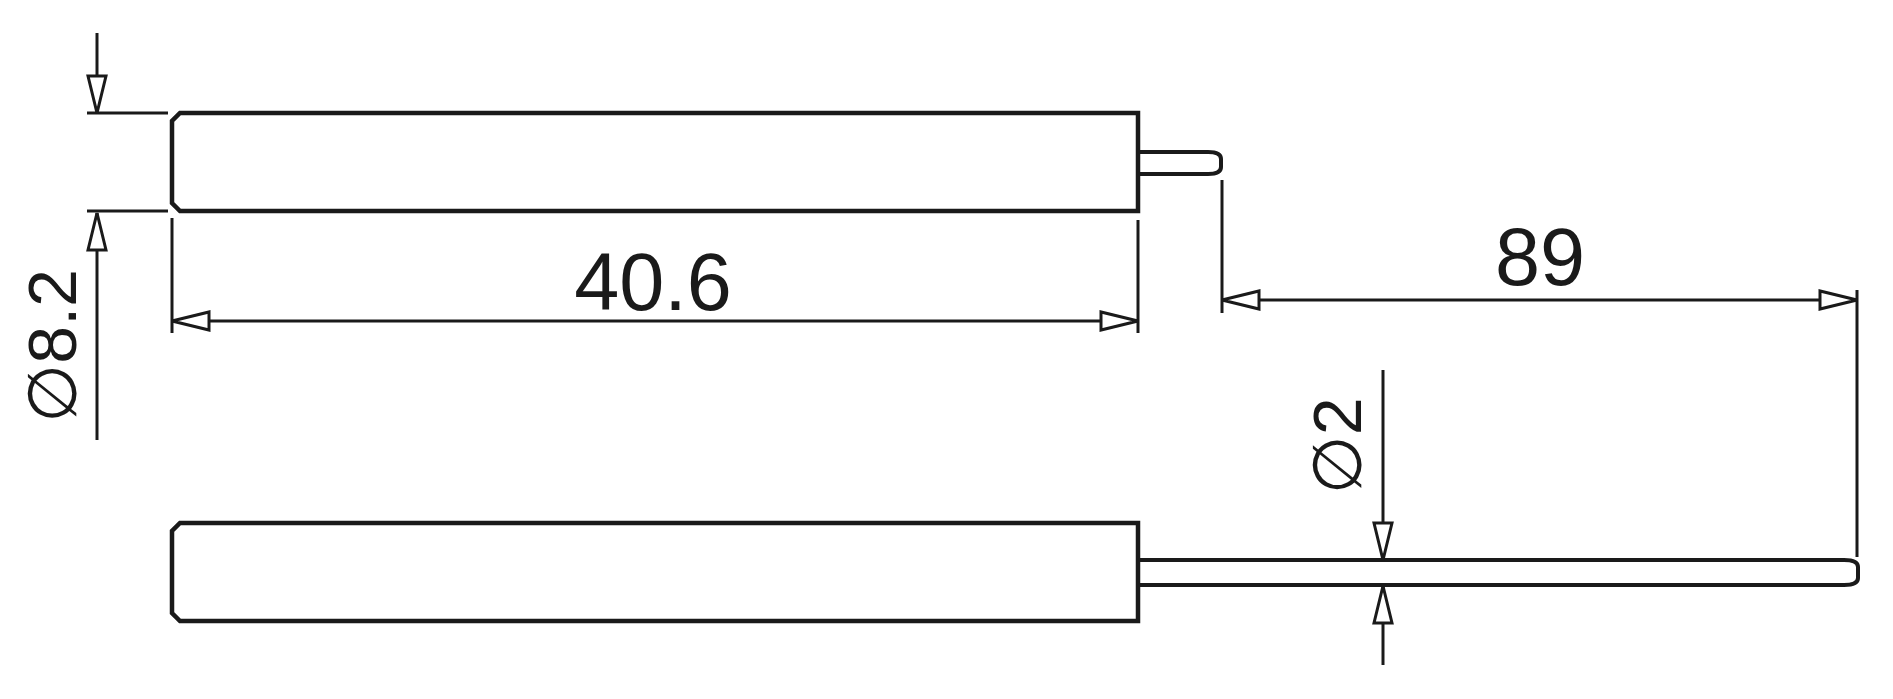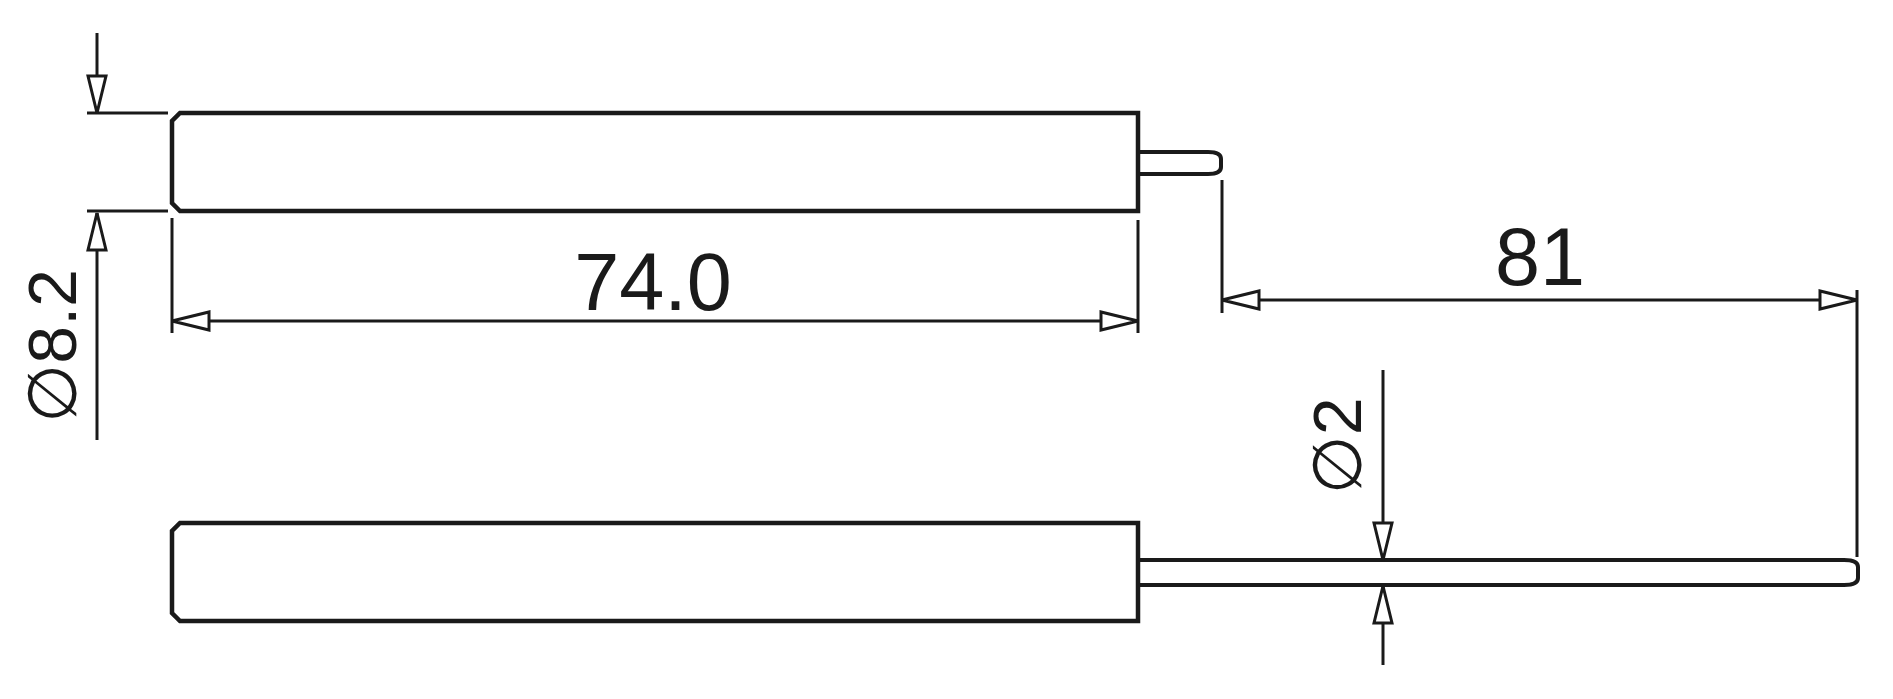--- a/index.html
+++ b/index.html
@@ -82,21 +82,21 @@
     </g>
 
     <g>
       <path class="dimline" d="M 1383 370 V 560"></path>
       <path class="dimline" d="M 1383 586 V 665"></path>
       <polygon class="arrowhead" points="1383,560 1374,523 1392,523"></polygon>
       <polygon class="arrowhead" points="1383,586 1374,623 1392,623"></polygon>
     </g>
   </svg>
 
-  <div class="dim-label" style="left:553px;top:242px;width:200px;">74.0</div>
+  <div class="dim-label" style="left:553px;top:242px;width:200px;">40.6</div>
 
-  <div class="dim-label" style="left:1440px;top:217px;width:200px;">81</div>
+  <div class="dim-label" style="left:1440px;top:217px;width:200px;">89</div>
 
   <div class="dim-label-rot" style="left:-48px;top:312px;width:200px;">∅8.2</div>
 
   <div class="dim-label-rot" style="left:1237px;top:412px;width:200px;">∅2</div>
 
 </div>
 
 </body></html>

